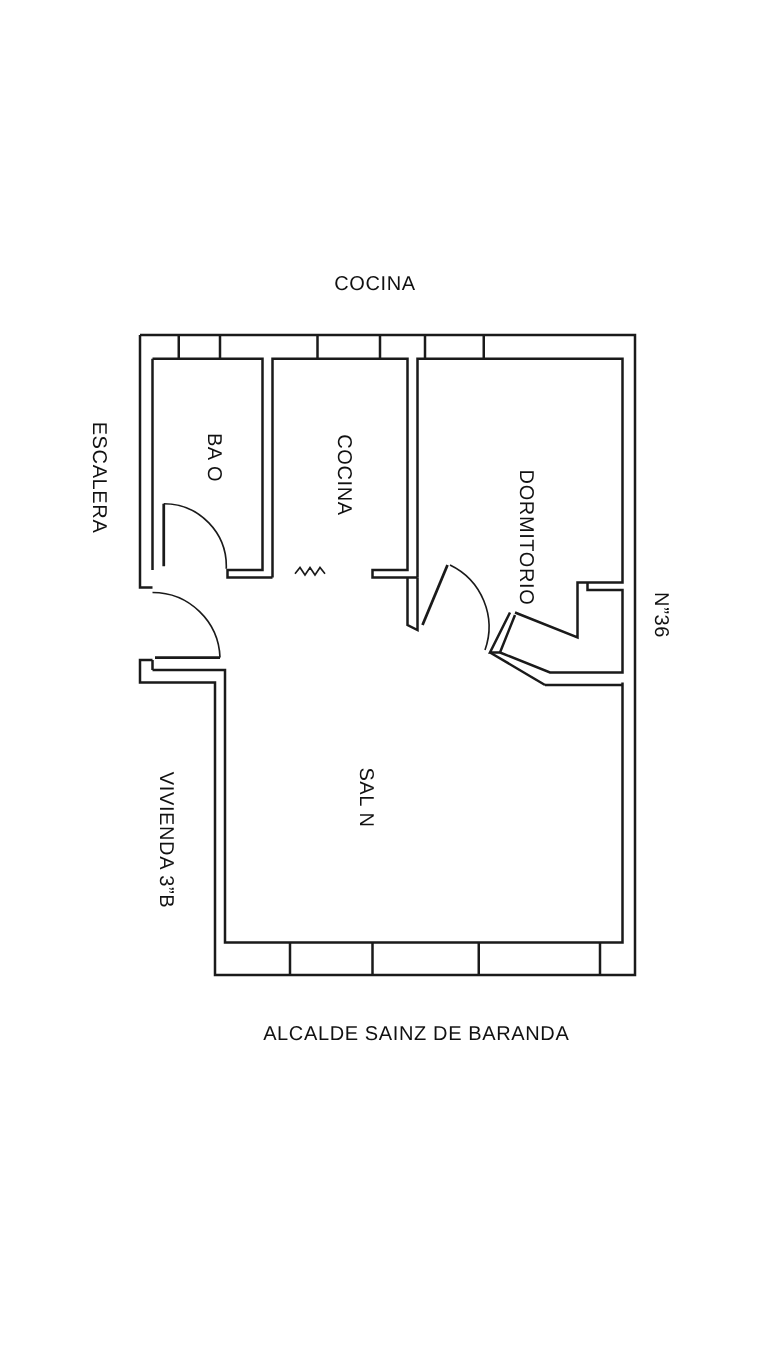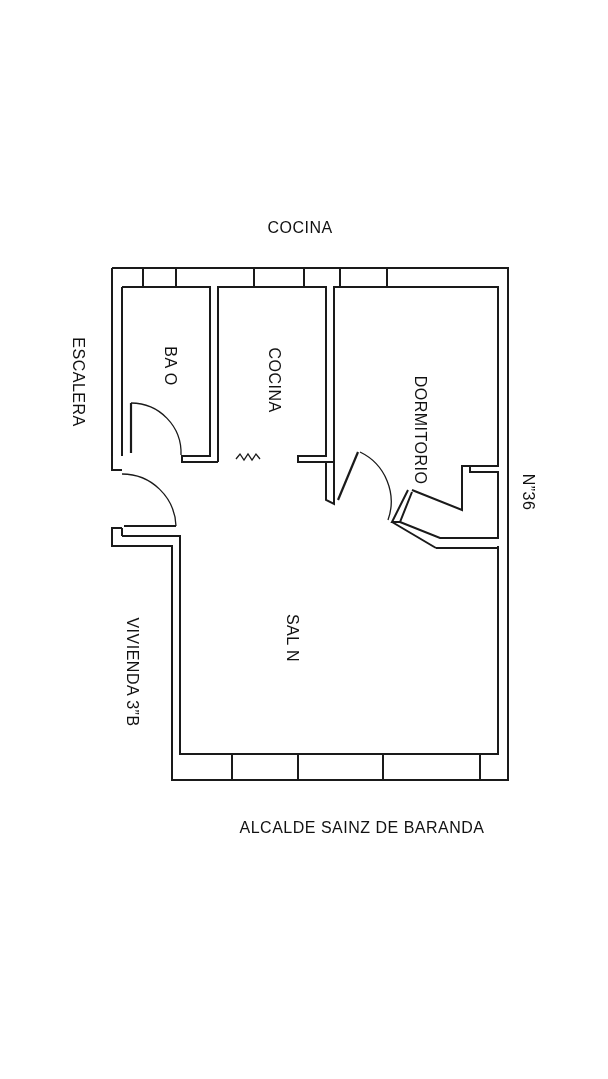--- a/index.html
+++ b/index.html
@@ -70,18 +70,18 @@
 
     <line class="door-leaf" x1="358" y1="452" x2="338" y2="500"></line>
     <path class="thin" d="M360,452 A55,55 0 0 1 388,520"></path>
   </g>
 </svg>
 
 <div class="lbl hz" style="left:300px; top:228px;">COCINA</div>
 <div class="lbl rot" style="left:78px; top:382px;">ESCALERA</div>
 <div class="lbl rot" style="left:132px; top:672px;">VIVIENDA 3”B</div>
 <div class="lbl rot" style="left:528px; top:492px;">N”36</div>
-<div class="lbl hz" style="left:333px; top:828px;margin-left:29px;">ALCALDE SAINZ DE BARANDA</div>
+<div class="lbl hz" style="left:333px; top:828px;">ALCALDE SAINZ DE BARANDA</div>
 
 <div class="lbl rot" style="left:170px; top:366px;">BA O</div>
 <div class="lbl rot" style="left:274px; top:380px;">COCINA</div>
 <div class="lbl rot" style="left:420px; top:430px;">DORMITORIO</div>
 <div class="lbl rot" style="left:292px; top:638px;">SAL N</div>
 
 </body></html>

